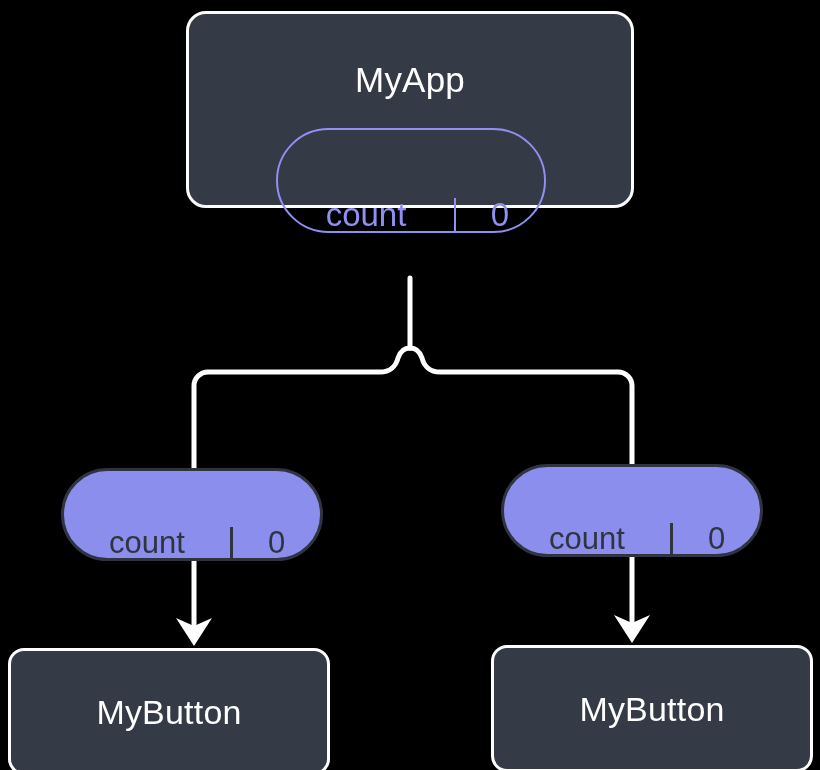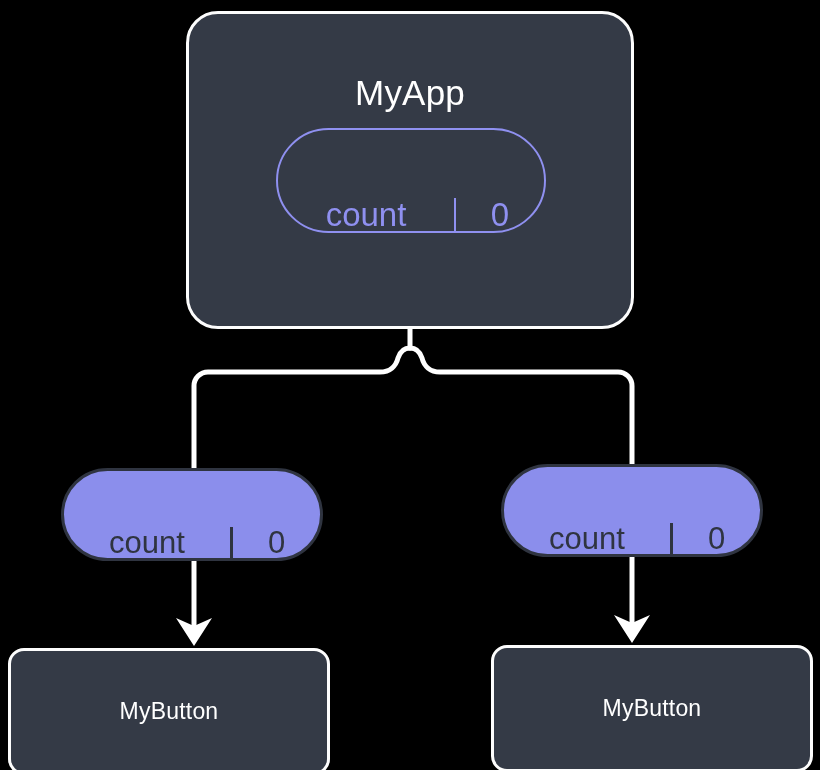--- a/index.html
+++ b/index.html
@@ -30,35 +30,35 @@
     box-sizing: border-box;
     background: #343a46;
     border: 3px solid #fdfdfd;
     border-radius: 16px;
     display: flex;
     flex-direction: column;
     align-items: center;
   }
   .node-title {
     color: #ffffff;
-    font-size: 23px;
+    font-size: 34px;
     font-weight: 400;
     line-height: 1;
     letter-spacing: 0.2px;
     white-space: nowrap;
   }
 
   
   #node-myapp {
     left: 186px;
     top: 11px;
     width: 448px;
-    height: 318px;
-    border-radius: 32px;
-    padding-top: 61px;
+    height: 197px;
+    border-radius: 20px;
+    padding-top: 48px;
   }
   #node-myapp .node-title { font-size: 35px; }
 
   
   .node-button {
     justify-content: center;
   }
   #node-button-left {
     left: 8px;
     top: 648px;

